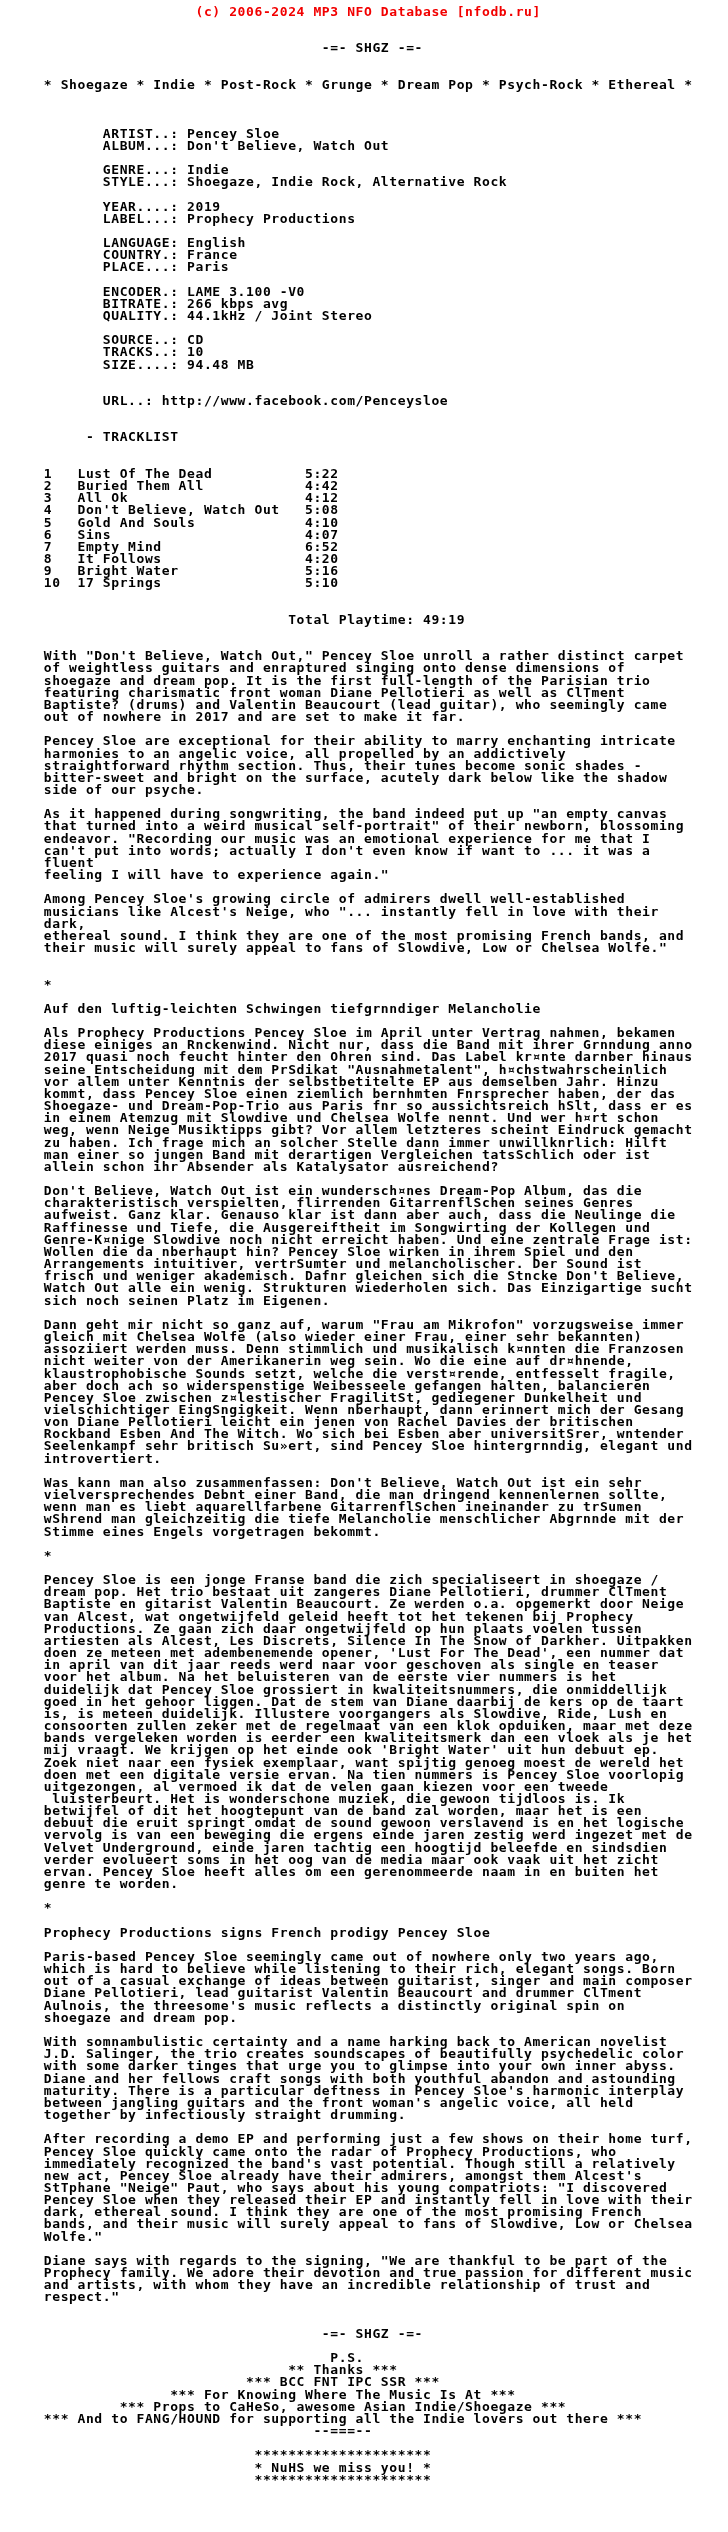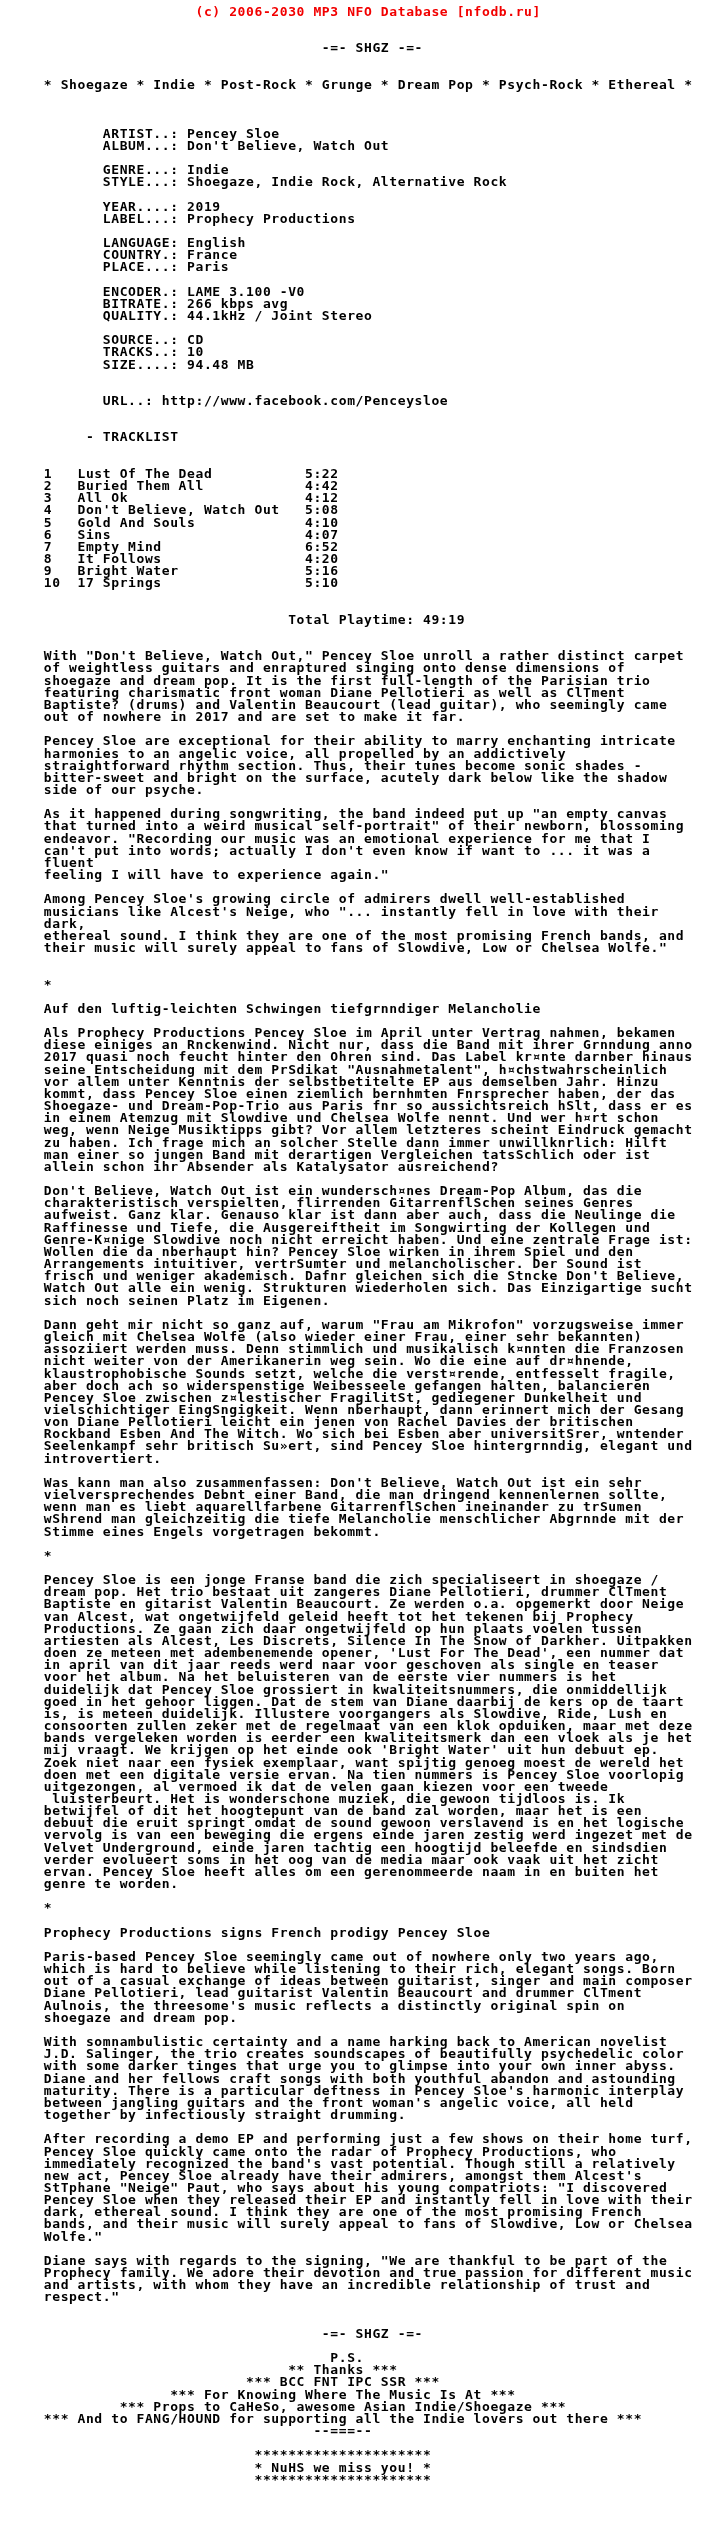--- a/index.html
+++ b/index.html
@@ -25,21 +25,21 @@
     color: #000000;
     margin: 0 auto;
     width: fit-content;
   }
   .red-line { color: #f20000; }
 </style>
 </head>
 <body>
 
 <div class="page">
-  <pre class="nfo"><span class="red-line">                   (c) 2006-2030 MP3 NFO Database [nfodb.ru]</span><span>
+  <pre class="nfo"><span class="red-line">                   (c) 2006-2024 MP3 NFO Database [nfodb.ru]</span><span>
 
 
                                   -=- SHGZ -=-
 
 
  * Shoegaze * Indie * Post-Rock * Grunge * Dream Pop * Psych-Rock * Ethereal *
 
 
 
         ARTIST..: Pencey Sloe

